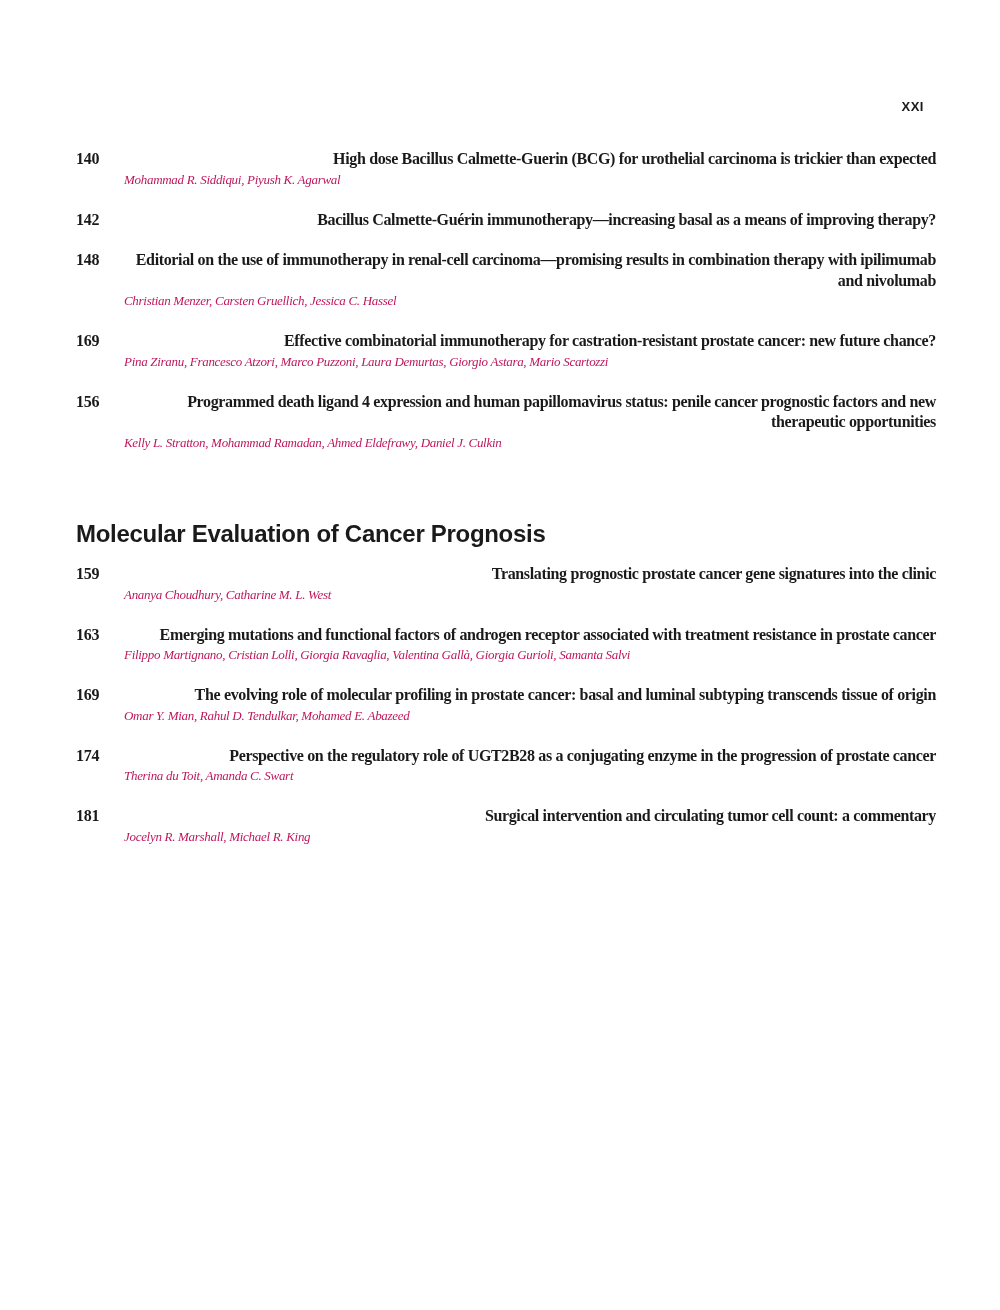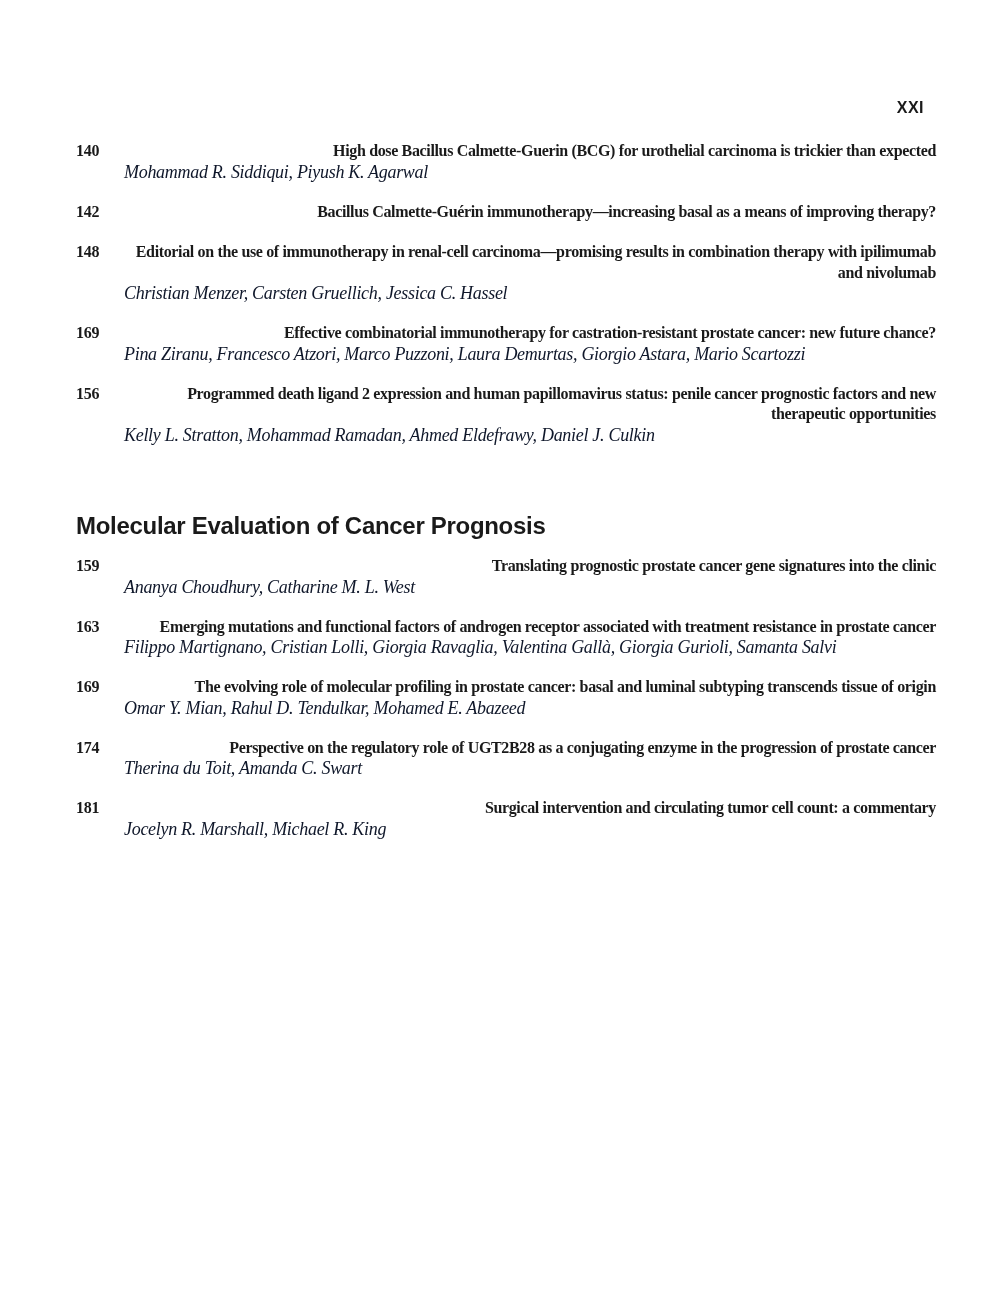--- a/index.html
+++ b/index.html
@@ -4,38 +4,38 @@
   <style>
     html, body { margin: 0; padding: 0; background: #ffffff; }
     body {
       width: 1000px; height: 1310px; position: relative; overflow: hidden;
       color: #1a1a1a;
       font-family: "Liberation Serif", "DejaVu Serif", serif;
     }
     .page-number {
       position: absolute; top: 99px; right: 76px;
       font-family: "Liberation Sans", "DejaVu Sans", sans-serif;
-      font-weight: bold; font-size: 16px; letter-spacing: 0.5px;
+      font-weight: bold; font-size: 13px; letter-spacing: 0.5px;
     }
-    .section { position: absolute; left: 76px; width: 860px; }
+    .section { position: absolute; left: 76px; width: 860px; margin-top: 8px; }
     .entry { display: flex; margin-bottom: 20px; }
     .entry-page {
       width: 48px; flex: none;
       font-size: 16px; font-weight: bold; line-height: 20px;
       letter-spacing: -0.3px;
     }
     .entry-body { flex: 1; }
     .entry-title {
       font-size: 16px; font-weight: bold; line-height: 20.5px;
       letter-spacing: -0.35px;
       text-align: right;
     }
     .entry-authors {
-      font-size: 18px; font-style: italic; line-height: 20px;
-      letter-spacing: -0.3px; color: #0f172a;
+      font-size: 13px; font-style: italic; line-height: 20px;
+      letter-spacing: -0.3px; color: #be185d;
     }
     .section-heading {
       font-family: "Liberation Sans", "DejaVu Sans", sans-serif;
       font-weight: bold; font-size: 24px; letter-spacing: -0.3px;
       margin: 0 0 18px 0; line-height: 24px;
     }
     #sec1 { top: 141px; }
     #sec2 { top: 514px; }
   </style>
 </head>
@@ -67,21 +67,21 @@
   <div class="entry">
     <div class="entry-page">169</div>
     <div class="entry-body">
       <div class="entry-title">Effective combinatorial immunotherapy for castration-resistant prostate cancer: new future chance?</div>
       <div class="entry-authors">Pina Ziranu, Francesco Atzori, Marco Puzzoni, Laura Demurtas, Giorgio Astara, Mario Scartozzi</div>
     </div>
   </div>
   <div class="entry">
     <div class="entry-page">156</div>
     <div class="entry-body">
-      <div class="entry-title">Programmed death ligand 2 expression and human papillomavirus status: penile cancer prognostic factors and new therapeutic opportunities</div>
+      <div class="entry-title">Programmed death ligand 4 expression and human papillomavirus status: penile cancer prognostic factors and new therapeutic opportunities</div>
       <div class="entry-authors">Kelly L. Stratton, Mohammad Ramadan, Ahmed Eldefrawy, Daniel J. Culkin</div>
     </div>
   </div>
 </div>
 
 <div class="section" id="sec2">
   <h2 class="section-heading">Molecular Evaluation of Cancer Prognosis</h2>
   <div class="entry">
     <div class="entry-page">159</div>
     <div class="entry-body">

